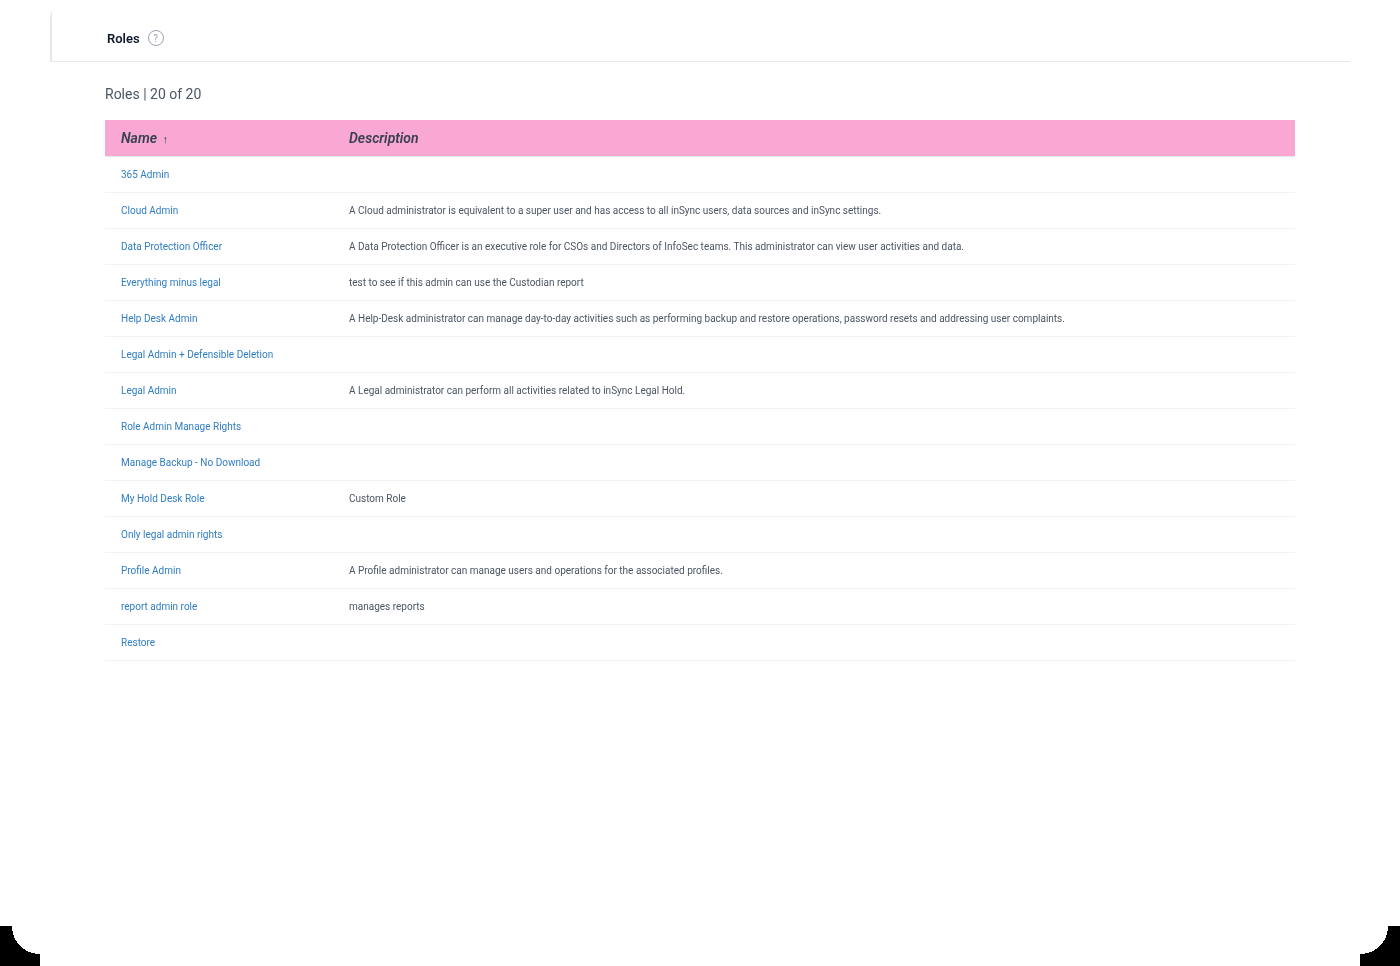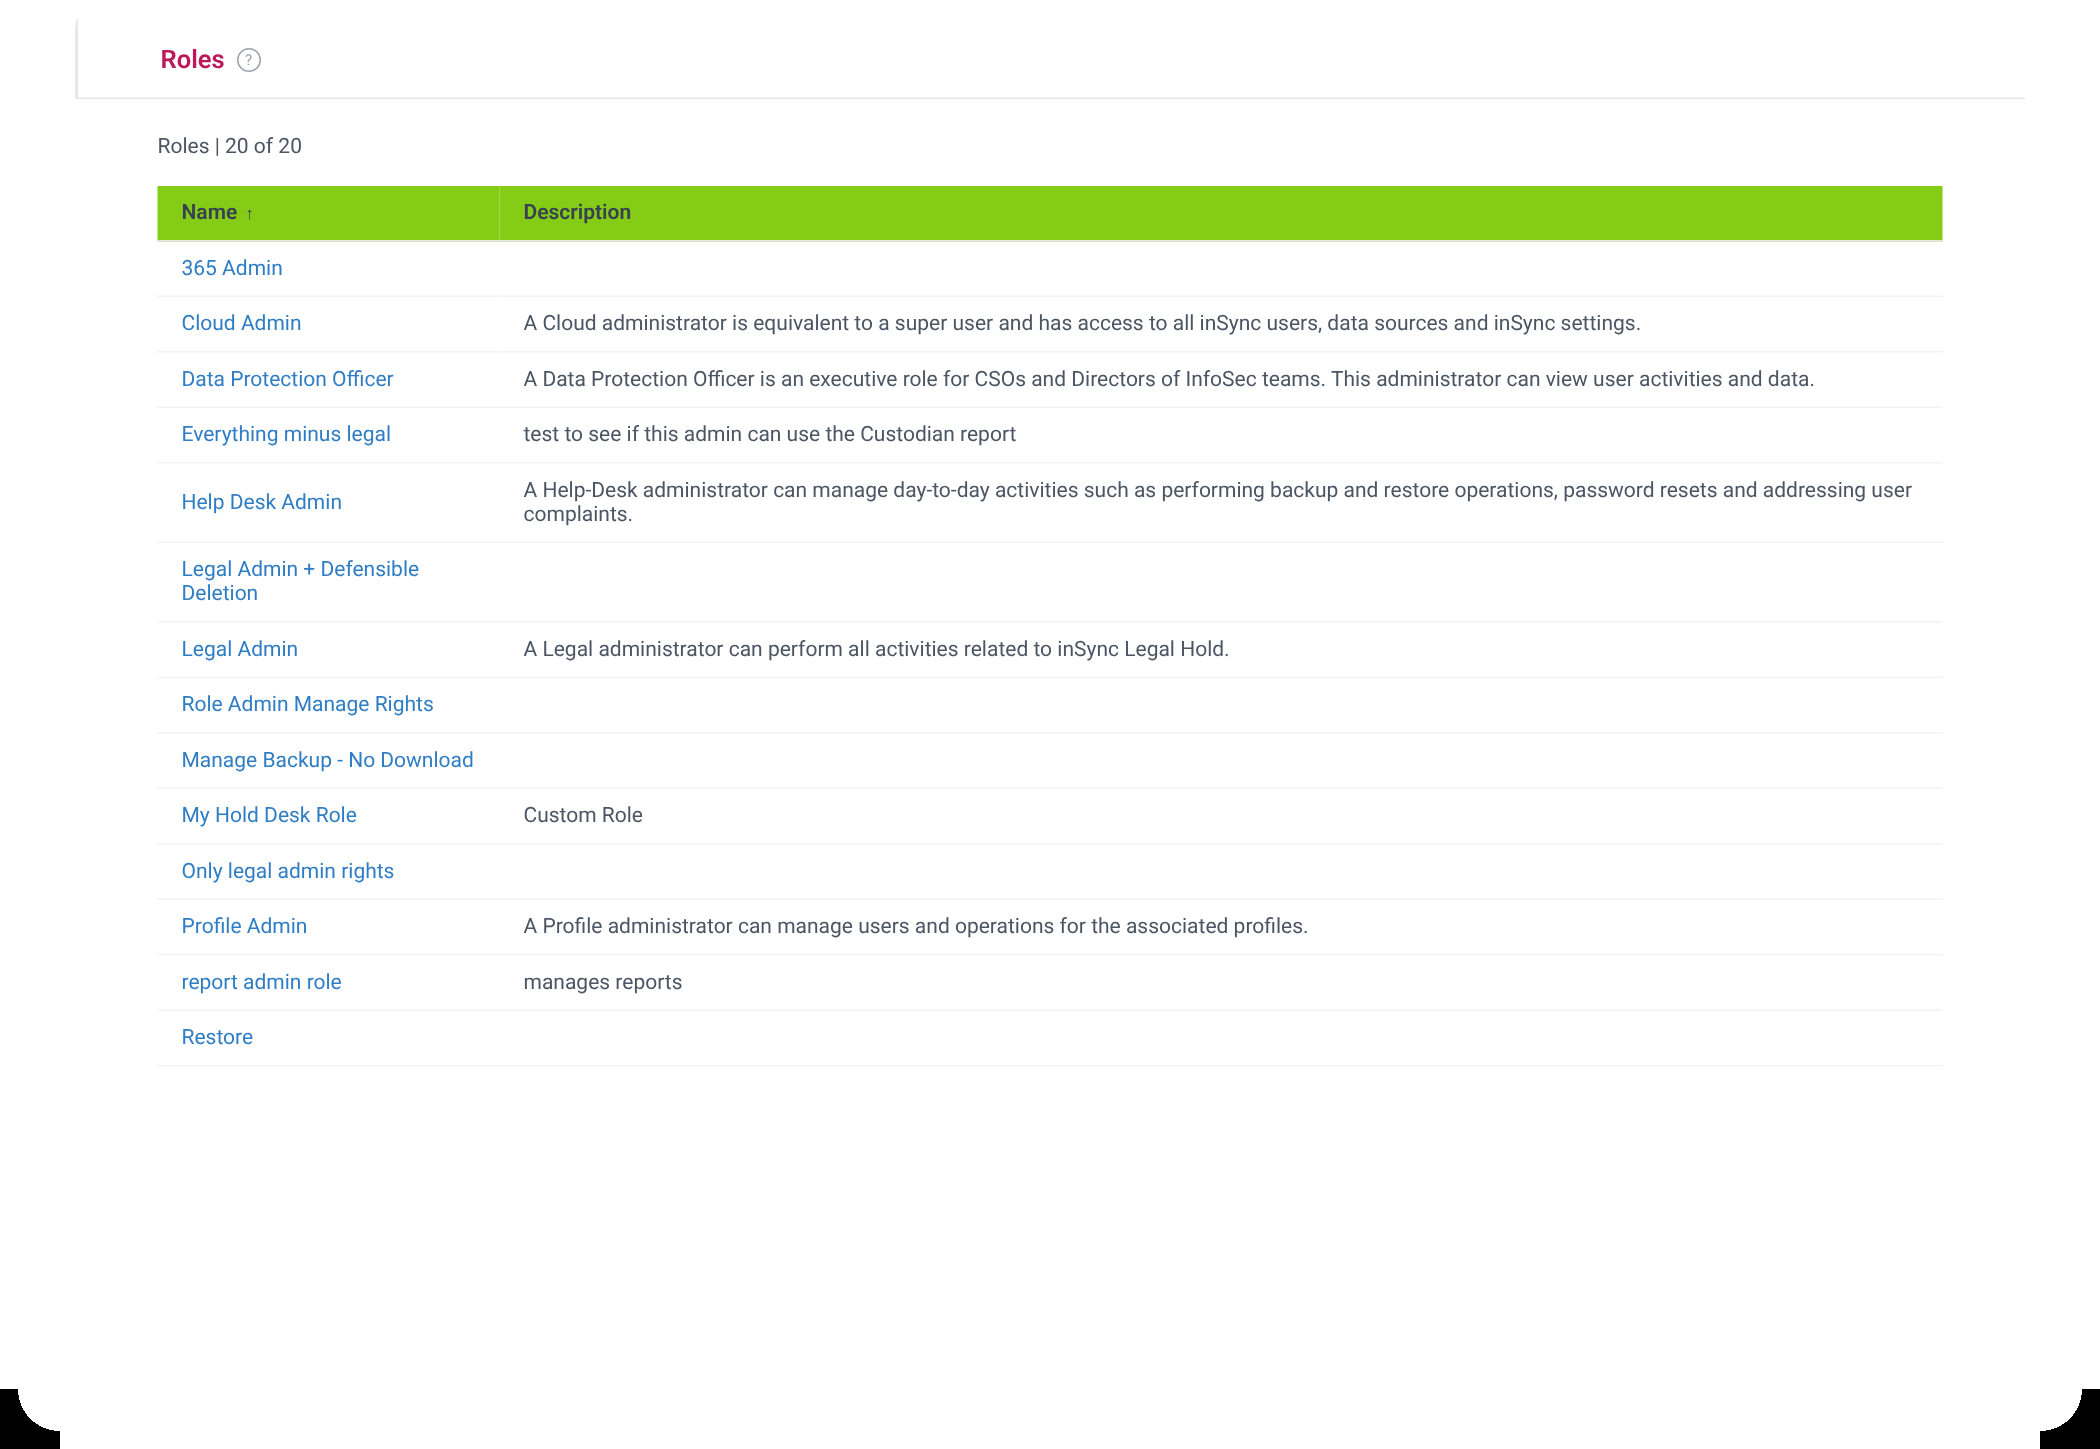--- a/index.html
+++ b/index.html
@@ -33,23 +33,23 @@
       margin-left: 0;
     }
     .header-inner {
       display: flex;
       align-items: center;
       gap: 8px;
       border-left: none;
       padding-left: 0;
     }
     .header-title {
-      font-size: 17px;
+      font-size: 13px;
       font-weight: 600;
-      color: #be185d;
+      color: #0f172a;
     }
     .help-icon {
       width: 16px;
       height: 16px;
       border: 1.3px solid #9ca3af;
       border-radius: 50%;
       display: flex;
       align-items: center;
       justify-content: center;
       font-size: 10px;
@@ -63,21 +63,22 @@
       text-align: left;
       padding: 24px 0 18px 0;
       font-size: 14px;
       color: #4b5563;
     }
     .roles-table {
       width: 100%;
       border-collapse: collapse;
     }
     .roles-table thead tr {
-      background: #84cc16;
+      background: #f9a8d4;
+      font-style: italic;
     }
     .roles-table th {
       text-align: left;
       padding: 10px 16px;
       font-size: 14px;
       font-weight: 600;
       color: #374151;
       border-bottom: 1px solid #e5e7eb;
     }
     .col-name {
@@ -86,21 +87,21 @@
     .sort-arrow {
       font-size: 11px;
       margin-left: 2px;
       color: #374151;
     }
     .roles-table tbody tr {
       border-bottom: 1px solid #f1f2f4;
     }
     .roles-table td {
       padding: 10px 16px;
-      font-size: 14px;
+      font-size: 10px;
       color: #4b5563;
       vertical-align: middle;
       height: 36px;
     }
     .role-link {
       color: #2f7dc4;
       text-decoration: none;
       cursor: pointer;
     }
     body::after {

